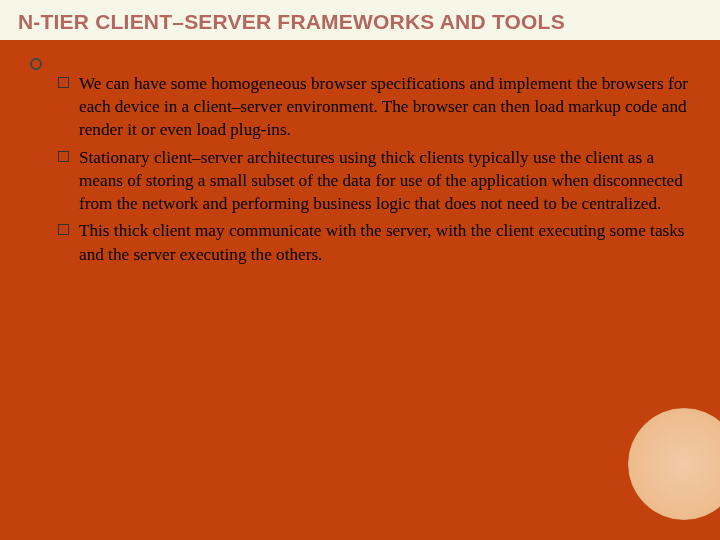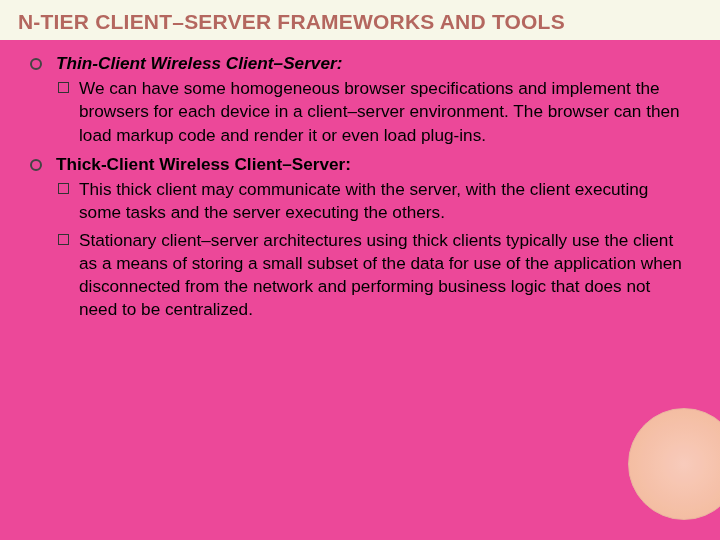--- a/index.html
+++ b/index.html
@@ -8,21 +8,21 @@
     width: 720px;
     height: 540px;
     overflow: hidden;
     font-family: Arial, Helvetica, sans-serif;
     background: #fff;
   }
   .slide {
     position: relative;
     width: 720px;
     height: 540px;
-    background: #ec4899;
+    background: #c2410c;
     box-sizing: border-box;
   }
   .deco-circle {
     position: absolute;
     right: -20px;
     bottom: 20px;
     width: 110px;
     height: 110px;
     border-radius: 50%;
     border: 1px solid #e8c7a0;
@@ -67,20 +67,21 @@
   }
   .sec-title {
     font-weight: bold;
     font-style: italic;
   }
   .sub {
     display: flex;
     align-items: flex-start;
     margin-left: 28px;
     margin-bottom: 4px;
+    font-family: Liberation Serif, serif;
   }
   .sq {
     flex: 0 0 auto;
     width: 11px;
     height: 11px;
     border: 1.5px solid #333;
     margin-top: 5px;
     margin-right: 10px;
     box-sizing: border-box;
   }
@@ -92,34 +93,29 @@
   <div class="deco-circle"></div>
 
   <div class="header">
     <div class="title">N-TIER CLIENT–SERVER FRAMEWORKS AND TOOLS</div>
   </div>
 
   <div class="body">
 
     <div class="top-row">
       <div class="big-bullet"></div>
-      <div class="sec-title">Thin-Client Wireless Client–Server:</div>
     </div>
     <div class="sub">
       <div class="sq"></div>
       <div class="sub-text">We can have some homogeneous browser specifications and implement the browsers for each device in a client–server environment. The browser can then load markup code and render it or even load plug-ins.</div>
     </div>
 
-    <div class="top-row" style="margin-top:6px;">
-      <div class="big-bullet"></div>
-      <div class="sec-title" style="font-style:normal;">Thick-Client Wireless Client–Server:</div>
+    <div class="sub">
+      <div class="sq"></div>
+      <div class="sub-text">Stationary client–server architectures using thick clients typically use the client as a means of storing a small subset of the data for use of the application when disconnected from the network and performing business logic that does not need to be centralized.</div>
     </div>
     <div class="sub">
       <div class="sq"></div>
       <div class="sub-text">This thick client may communicate with the server, with the client executing some tasks and the server executing the others.</div>
-    </div>
-    <div class="sub">
-      <div class="sq"></div>
-      <div class="sub-text">Stationary client–server architectures using thick clients typically use the client as a means of storing a small subset of the data for use of the application when disconnected from the network and performing business logic that does not need to be centralized.</div>
     </div>
 
   </div>
 </div>
 
 </body></html>

